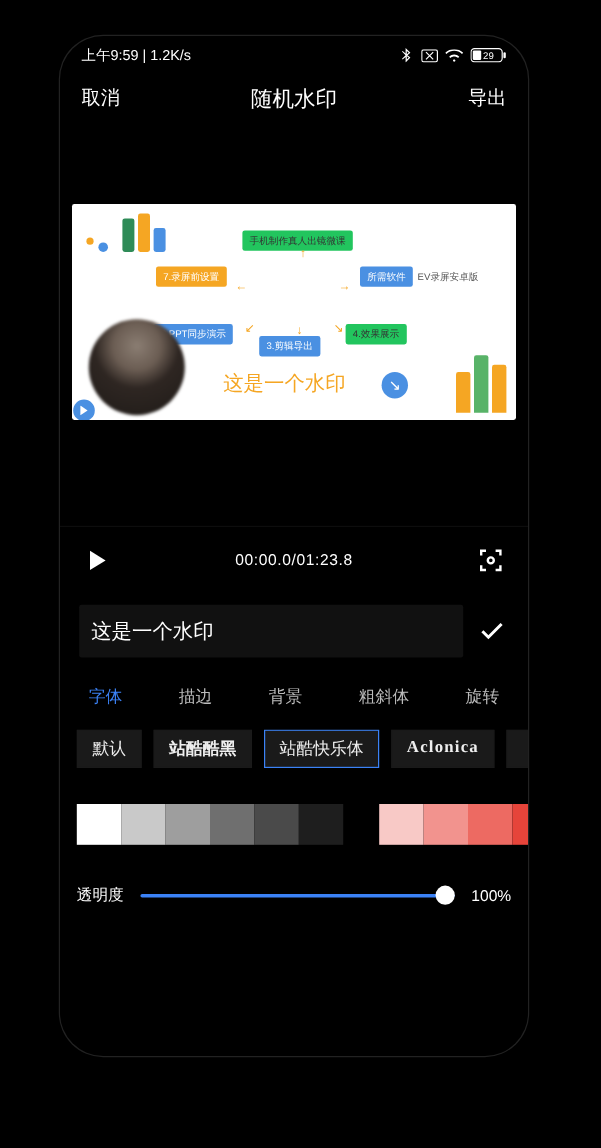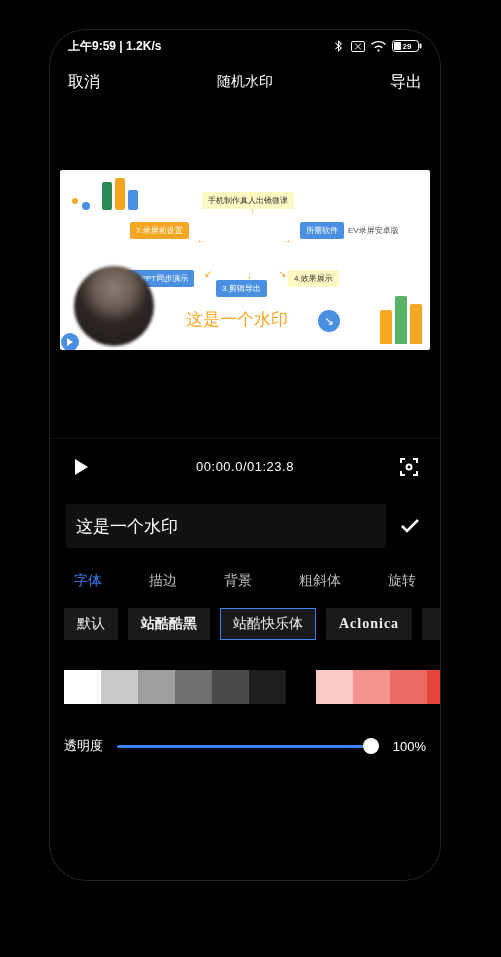--- a/index.html
+++ b/index.html
@@ -25,35 +25,34 @@
     flex-direction: column;
   }
   .status-bar {
     height: 26px;
     padding: 6px 18px 0 18px;
     display: flex;
     align-items: center;
     justify-content: space-between;
     color: #fff;
     font-size: 12px;
-    font-weight: bold;
   }
   .status-right { display: flex; align-items: center; gap: 6px; }
   .status-right svg { display: block; }
   .nav-bar {
     height: 52px;
     display: flex;
     align-items: center;
     justify-content: space-between;
     padding: 0 18px;
     color: #fff;
     font-size: 17px;
   }
   .nav-cancel, .nav-export { font-size: 16px; }
-  .nav-title { font-size: 14px; font-weight: 400; }
+  .nav-title { font-size: 18px; font-weight: 400; }
   .preview {
     flex: 0 0 330px;
     background: #000;
     position: relative;
     padding: 62px 10px;
   }
   .preview-inner {
     background: #fff;
     width: 100%;
     height: 180px;
@@ -65,21 +64,21 @@
   .mm-bar2 { position:absolute; left:55px; top:8px; width:10px; height:32px; background:#f5a623; border-radius:2px;}
   .mm-bar3 { position:absolute; left:68px; top:20px; width:10px; height:20px; background:#4a90e2; border-radius:2px;}
   .mm-dot1 { position:absolute; left:12px; top:28px; width:6px; height:6px; background:#f5a623; border-radius:50%;}
   .mm-dot2 { position:absolute; left:22px; top:32px; width:8px; height:8px; background:#4a90e2; border-radius:50%;}
   .mm-center {
     position:absolute; left:168px; top:55px; width:46px; height:46px;
     background:#f5a623; border-radius:50%;
     display:flex; align-items:center; justify-content:center;
     color:#333; font-size:8px; text-align:center; line-height:1.1;
   }
-  .mm-box { position:absolute; background:#fef9c3; color:#333; font-size:8px; padding:3px 6px; border-radius:2px; }
+  .mm-box { position:absolute; background:#22c55e; color:#333; font-size:8px; padding:3px 6px; border-radius:2px; }
   .mm-top { left:142px; top:22px; }
   .mm-left1 { left:70px; top:52px; background:#f5a623; color:#fff;}
   .mm-left2 { left:68px; top:100px; background:#4a90e2; color:#fff;}
   .mm-right1 { left:240px; top:52px; background:#4a90e2; color:#fff;}
   .mm-right2 { left:228px; top:100px; }
   .mm-bottom { left:156px; top:110px; background:#4a90e2; color:#fff;}
   .mm-rightlabel { position:absolute; left:288px; top:55px; font-size:8px; color:#555;}
   .mm-arrow { position:absolute; color:#f5a623; font-size:10px; }
   .avatar {
     position:absolute; left:14px; top:96px; width:80px; height:80px;

